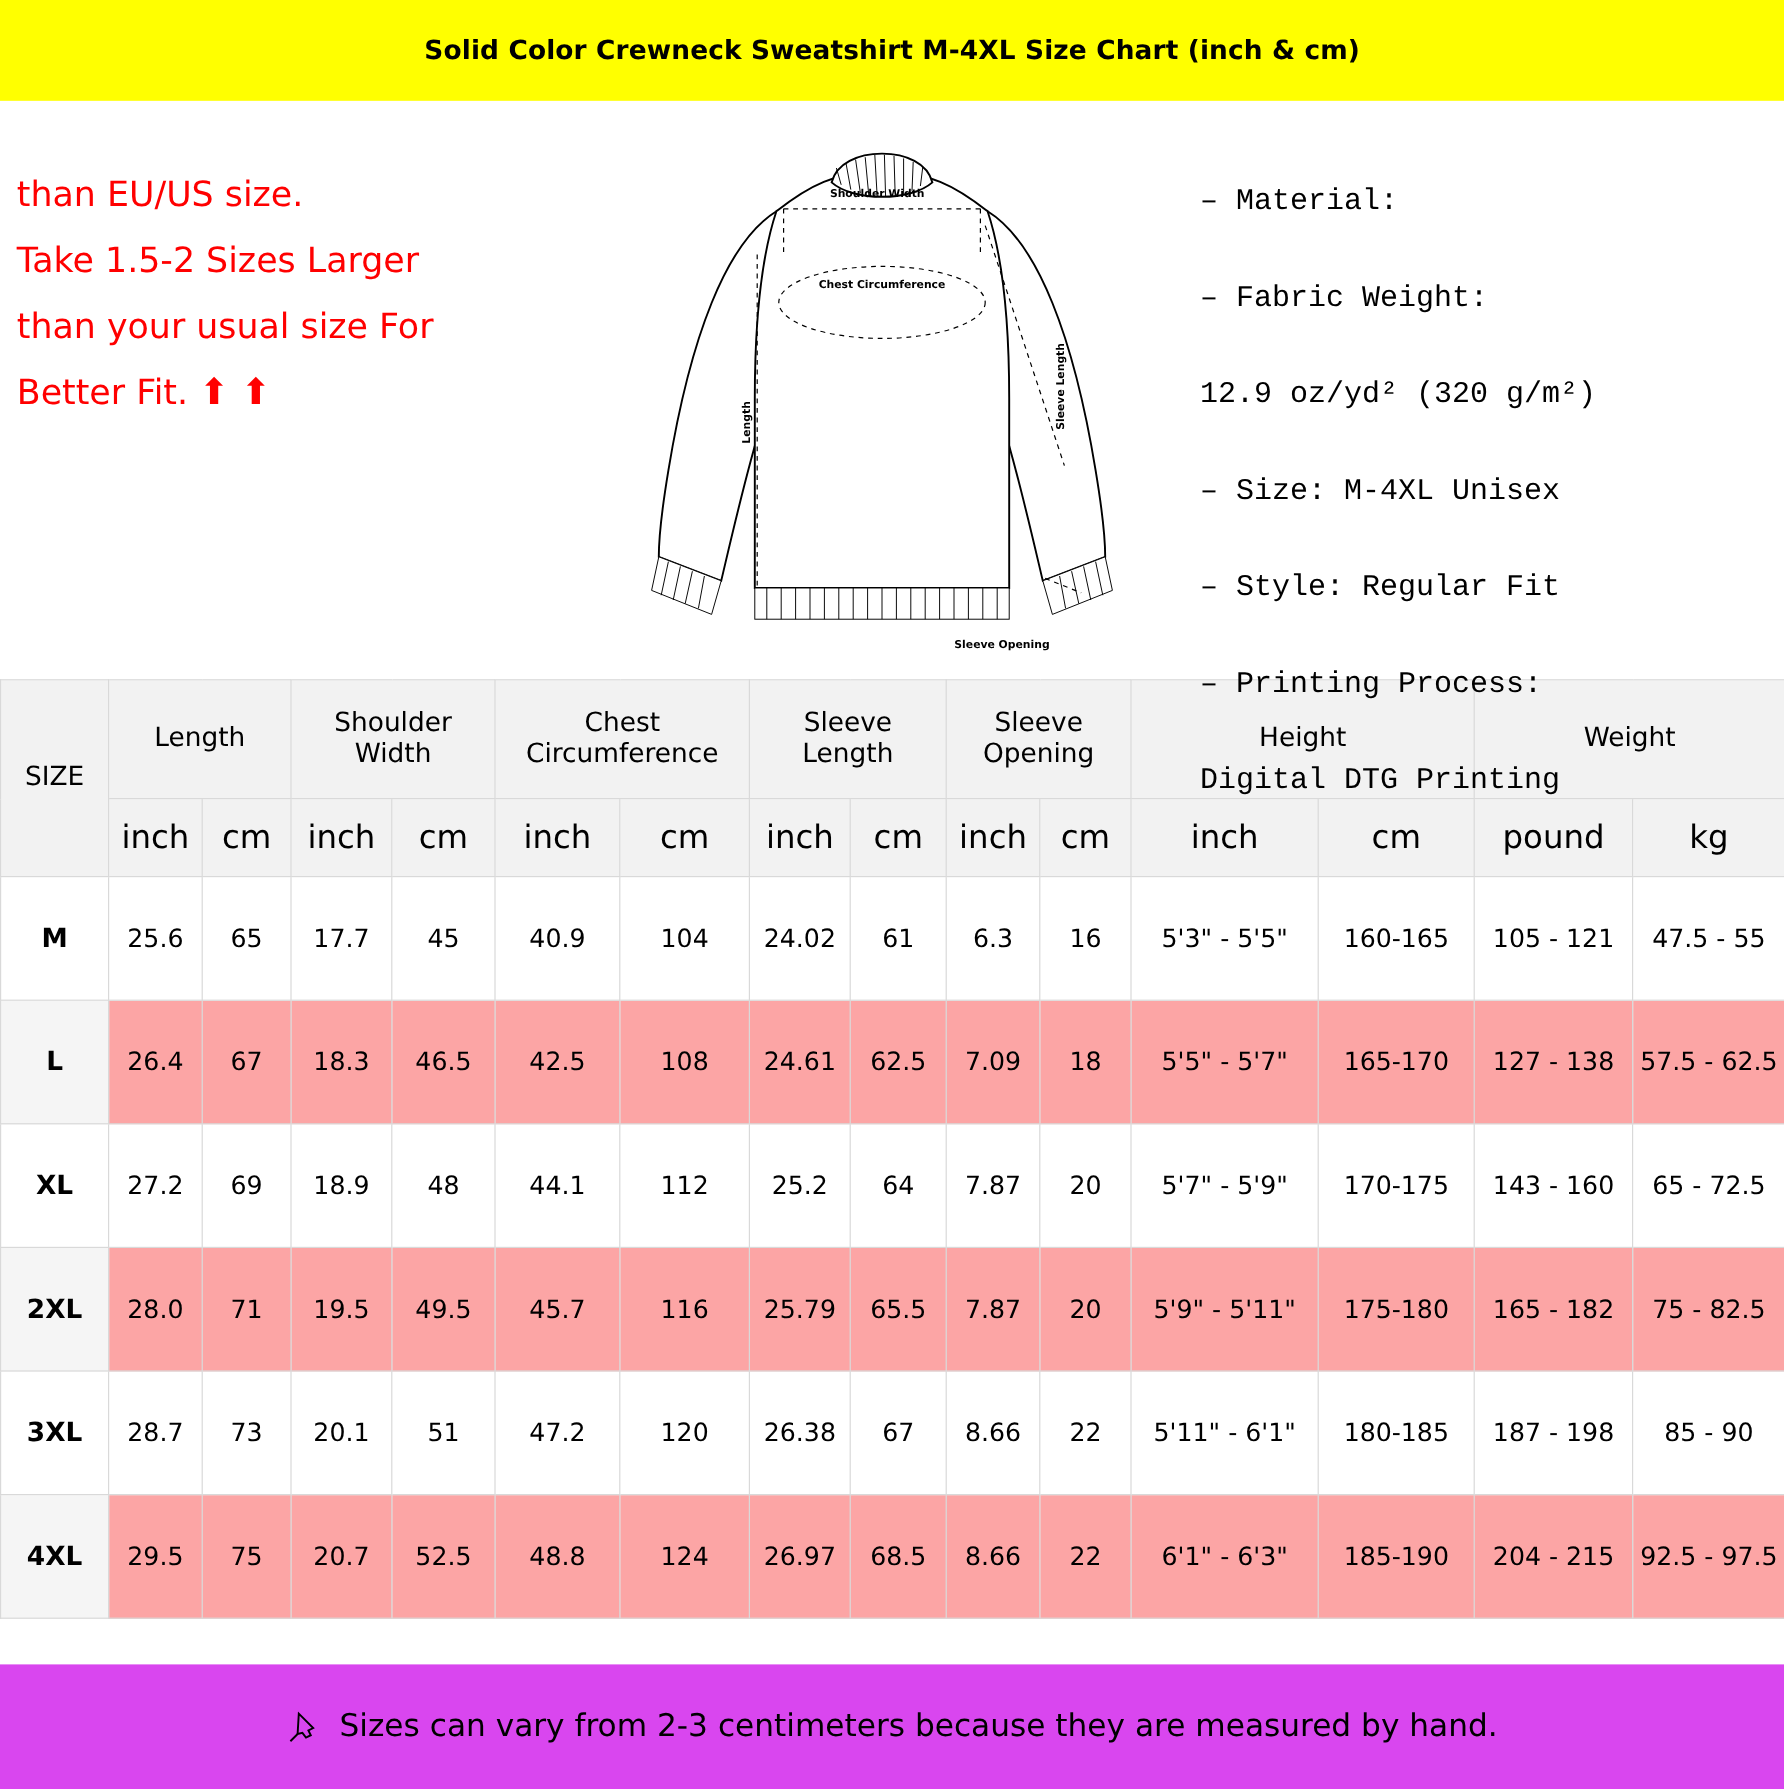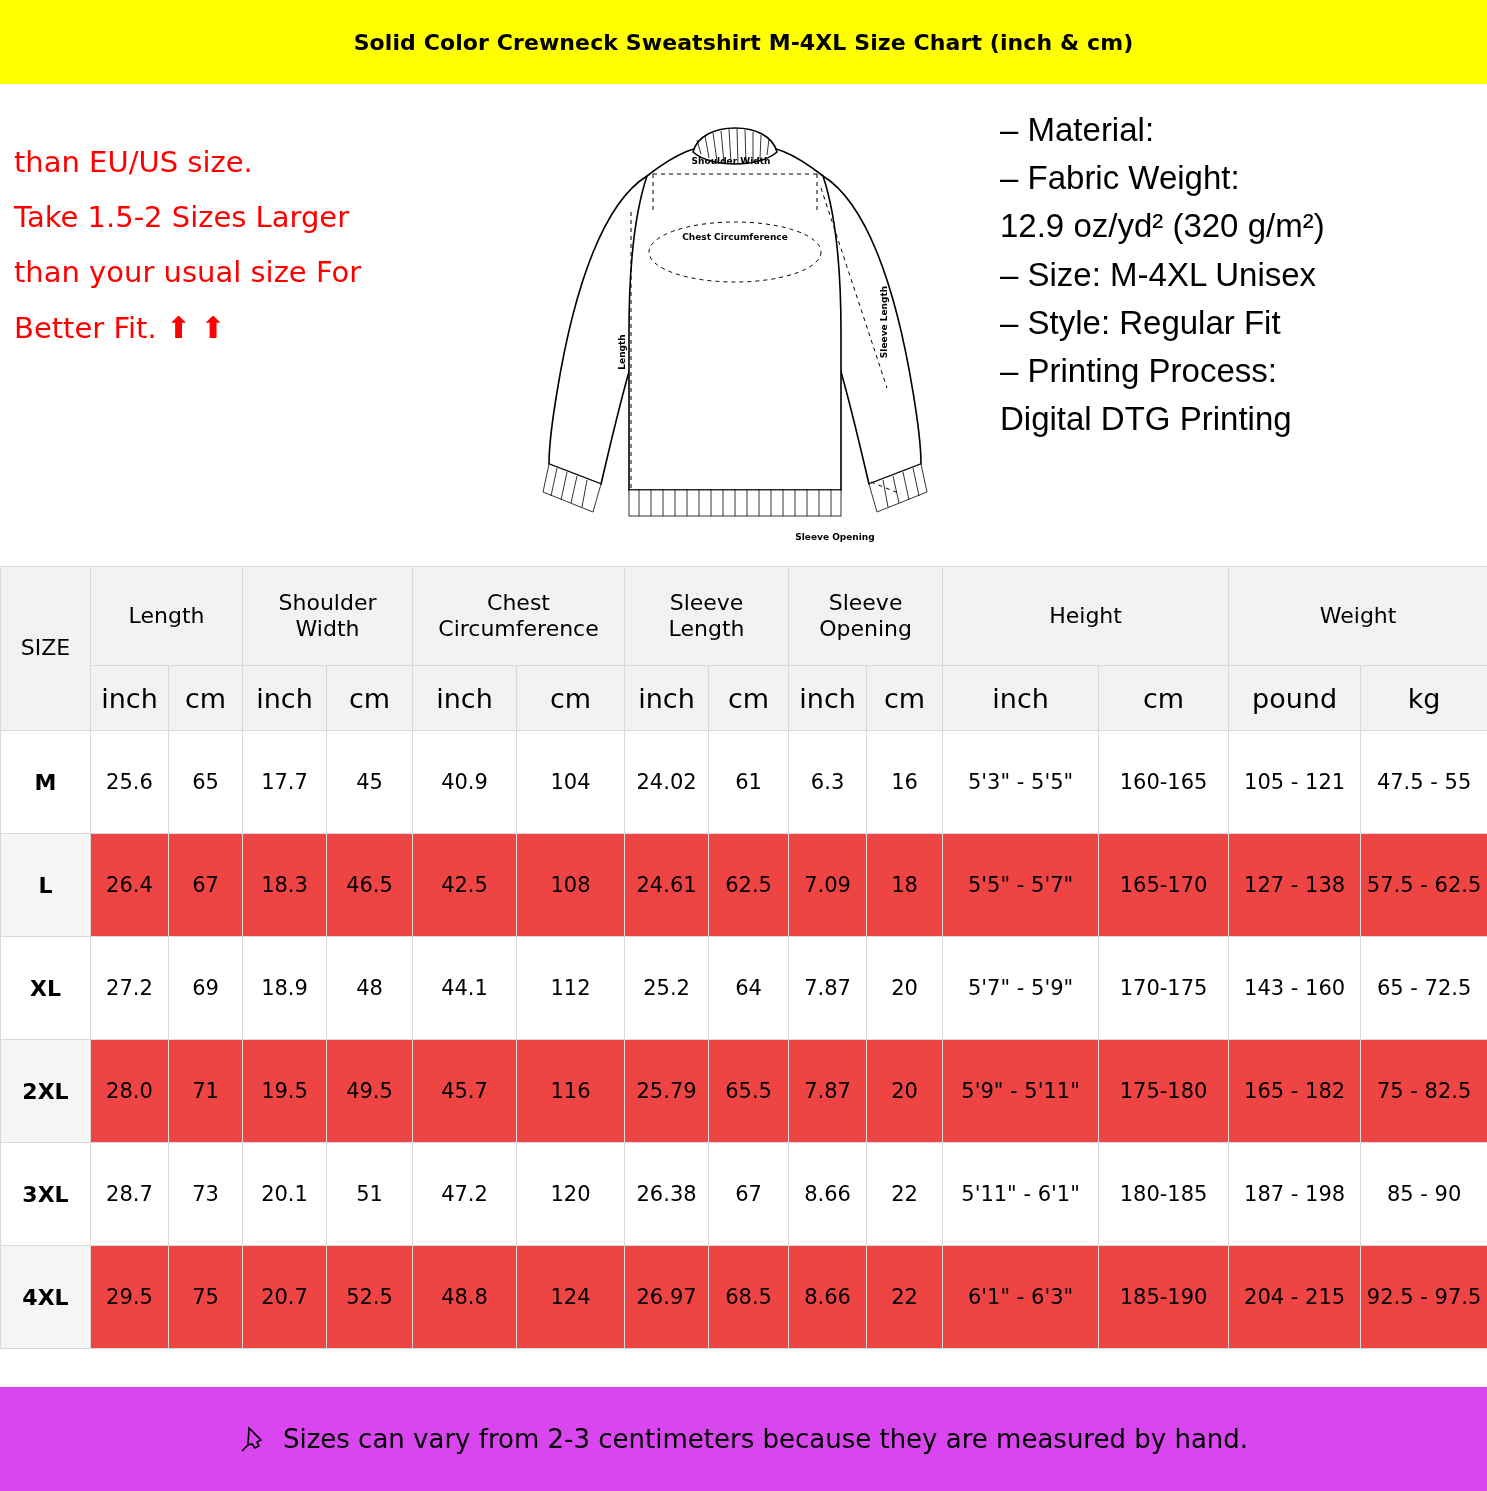--- a/index.html
+++ b/index.html
@@ -74,24 +74,25 @@
     padding-top: 8px;
     box-sizing: border-box;
   }
 
   .specs {
     flex: 1;
     padding: 22px 10px 0 30px;
     box-sizing: border-box;
   }
   .specs div {
-    font-size: 33px;
+    font-size: 25px;
     line-height: 1.46;
     white-space: nowrap;
-    font-family: Liberation Sans, sans-serif;
+    font-family: Liberation Mono, monospace;
+    margin-top: 44px;
   }
 
   
   .table-wrap {
     flex: 1 1 auto;
   }
   table.size-table {
     border-collapse: collapse;
     width: 100%;
     table-layout: fixed;
@@ -121,21 +122,21 @@
     background: #f2f2f2;
   }
   tbody tr td {
     height: 100px;
     font-size: 21px;
   }
   tbody tr.odd td {
     background: #ffffff;
   }
   tbody tr.even td {
-    background: #ef4444;
+    background: #fca5a5;
   }
   tbody tr td.size-cell {
     font-weight: bold;
     font-size: 22px;
   }
   tbody tr.odd td.size-cell { background: #ffffff; }
   tbody tr.even td.size-cell { background: #f5f5f5; }
 
   
   .footer-note {

